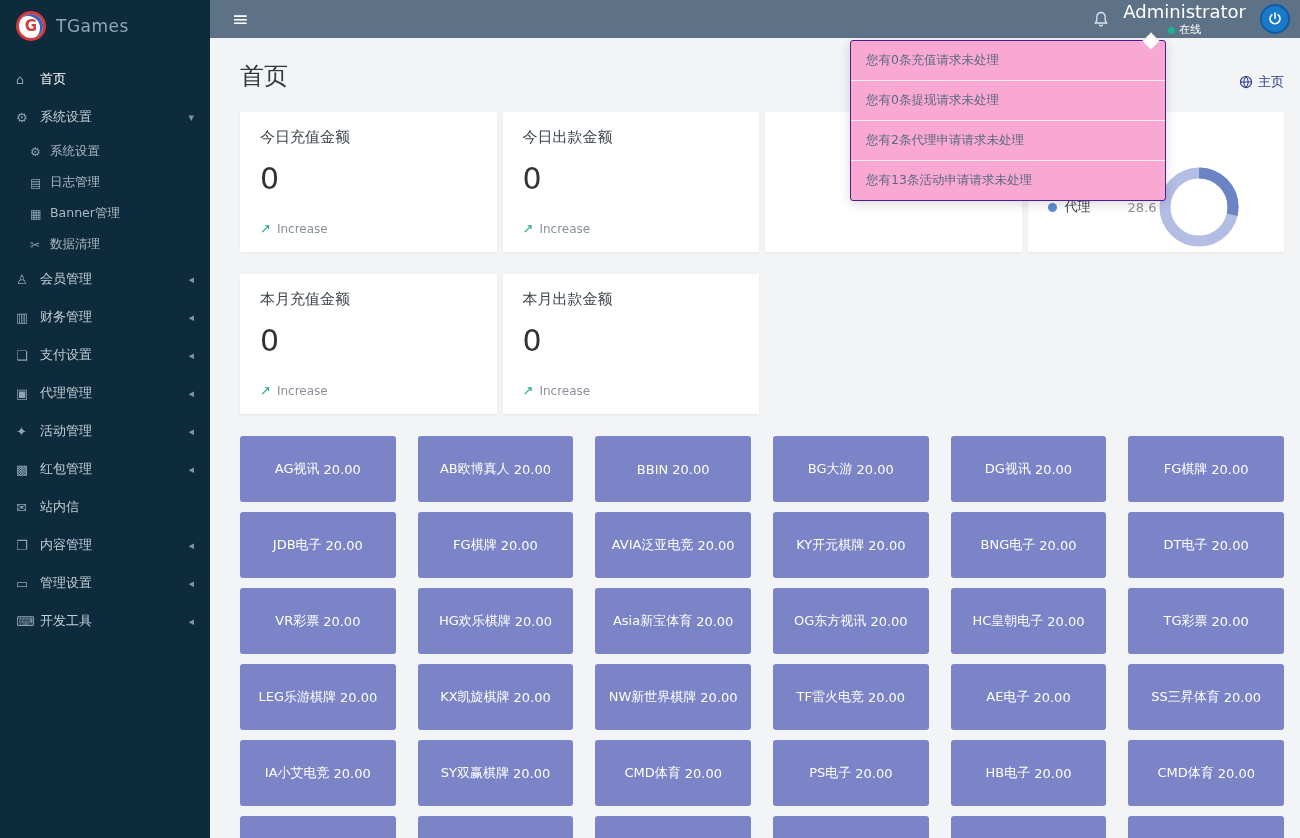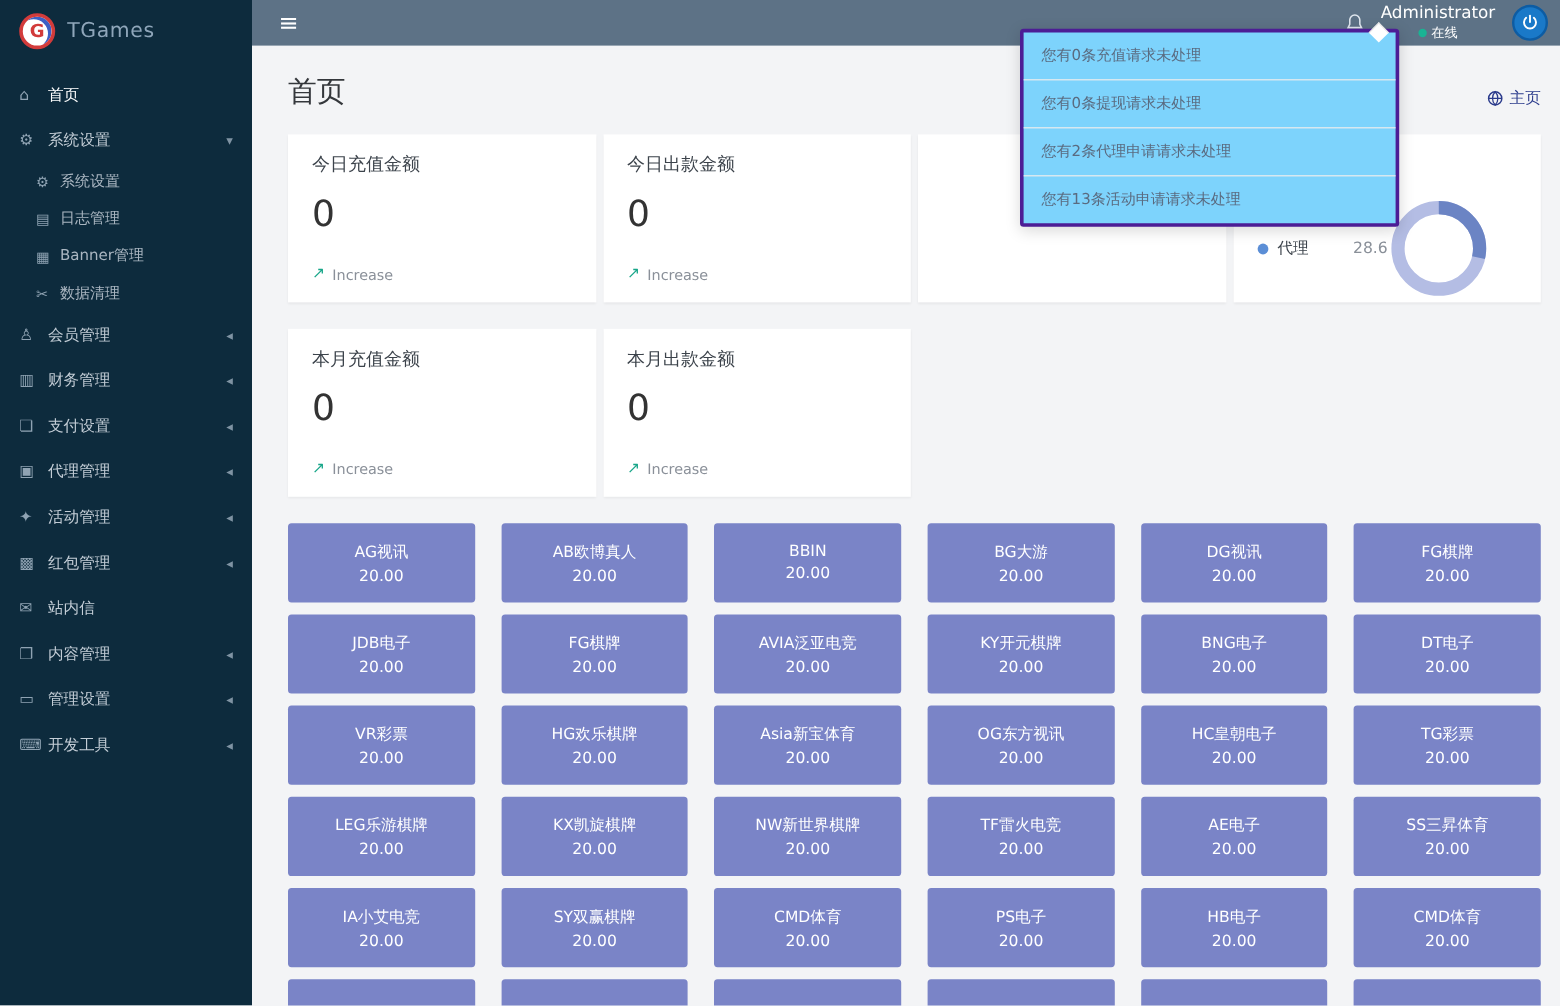--- a/index.html
+++ b/index.html
@@ -28,28 +28,28 @@
   .nav-item .chev{margin-left:auto;font-size:11px;color:#7f93a3}
   .nav-item.sub{height:31px;padding-left:30px;color:#aab6c1;font-size:12.5px}
   .nav-item.sub .ic{width:20px;flex:0 0 20px;font-size:12px}
   
   .topbar{position:absolute;left:210px;right:0;top:0;height:38px;background:var(--topbar-bg,#5d7286);
           display:flex;align-items:center;padding:0 8px;z-index:40}
   .hamburger{color:#fff;font-size:20px;padding:0 14px;cursor:pointer;line-height:38px}
   .topbar-right{margin-left:auto;display:flex;align-items:center;gap:14px;padding-right:2px}
   .bell{cursor:pointer;display:flex;align-items:center}
   .user{ text-align:right;color:#fff;line-height:1.25;cursor:pointer}
-  .user .uname{font-size:14px}
+  .user .uname{font-size:18px}
   .user .ustatus{font-size:11px;display:flex;align-items:center;justify-content:center;gap:4px}
   .dot{width:7px;height:7px;border-radius:50%;background:var(--status-green,#1ab394);display:inline-block}
   .power{width:30px;height:30px;border-radius:50%;background:var(--power-blue,#1a79c8);
          border:2px solid #0d5ca3;display:flex;align-items:center;justify-content:center;cursor:pointer}
   
-  .notif{position:absolute;left:850px;top:24px;width:316px;background:#7dd3fc;z-index:50;
-         border:3px solid #4c1d95;border-radius:3px;box-shadow:0 3px 12px rgba(0,0,0,.15)}
+  .notif{position:absolute;left:850px;top:40px;width:316px;background:#f9a8d4;z-index:50;
+         border:1px solid #4c1d95;border-radius:3px;box-shadow:0 3px 12px rgba(0,0,0,.15)}
   .notif .caret{position:absolute;top:-6px;right:8px;width:12px;height:12px;background:#fff;
                 transform:rotate(45deg);border-left:1px solid #e4e4e4;border-top:1px solid #e4e4e4}
   .notif-item{display:block;padding:11px 15px;font-size:12.5px;color:#5a6b80;
               border-bottom:1px solid #ededed;cursor:pointer;text-decoration:none}
   .notif-item:last-child{border-bottom:none}
   
   .main{margin-left:210px;padding-top:38px}
   .page-head{display:flex;align-items:center;margin:14px 16px 0 30px}
   .page-title{font-size:24px;font-weight:500;color:#34373b;margin:8px 0 20px}
   .crumb{margin-left:auto;color:var(--link-blue,#2b3b8c);font-size:13px;display:flex;align-items:center;gap:5px;
@@ -62,21 +62,21 @@
   .card .c-trend{margin-top:auto;font-size:12px;color:#8a9099;display:flex;align-items:center;gap:6px}
   .card .c-trend .arrow{color:var(--green,#18a689);font-size:13px}
   .chart-body{display:flex;align-items:center;justify-content:flex-start;margin-top:36px}
   .legend{display:flex;align-items:center;gap:8px;font-size:13px;color:#3c434b}
   .legend .ldot{width:9px;height:9px;border-radius:50%;background:#5b8ed6}
   .legend .lval{color:#8a9099;margin-left:29px}
   
   .tiles{display:grid;grid-template-columns:repeat(6,1fr);gap:10px 22px;margin:18px 16px 0 30px}
   .tiles.partial{margin-top:10px}
   .tile{background:var(--tile-bg,#7a84c7);border-radius:3px;height:66px;color:#fff;font-size:13px;
-        display:flex;flex-direction:column;align-items:center;justify-content:center;gap:4px;cursor:pointer}
+        display:flex;flex-direction:row;align-items:center;justify-content:center;gap:4px;cursor:pointer}
 </style>
 </head>
 <body>
 
 <aside class="sidebar">
   <div class="brand">
     <span class="logo">
         <b>G</b>
       </span>
     <span class="brand-name">TGames</span>

